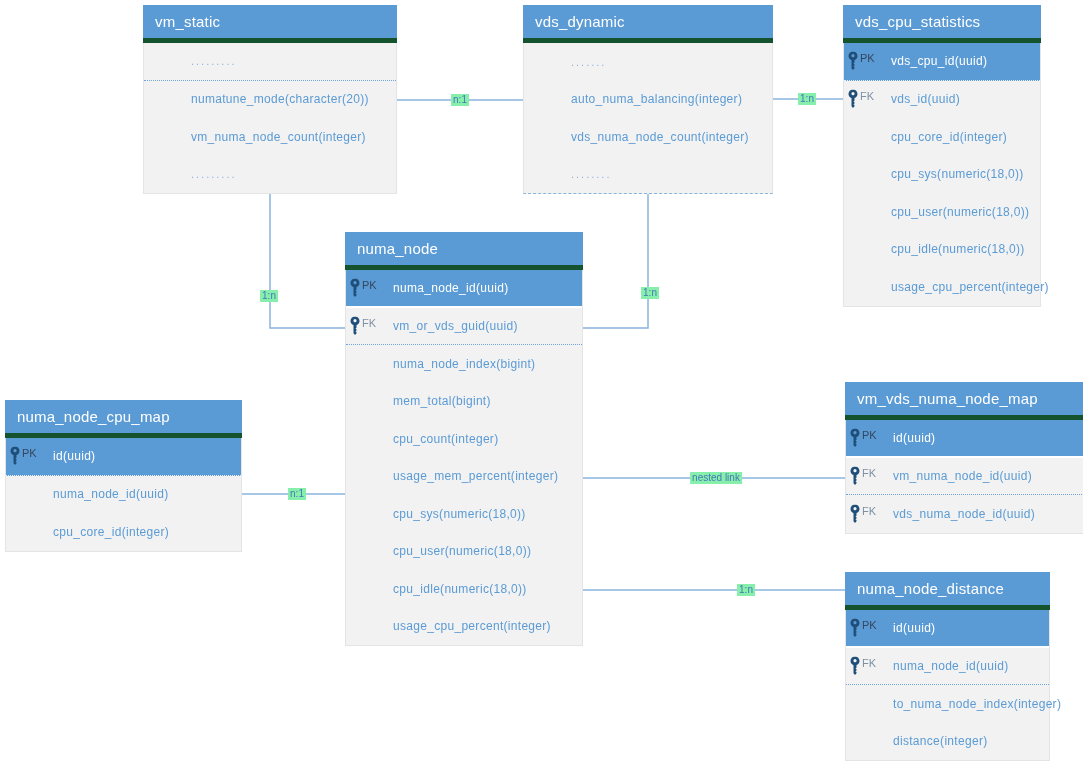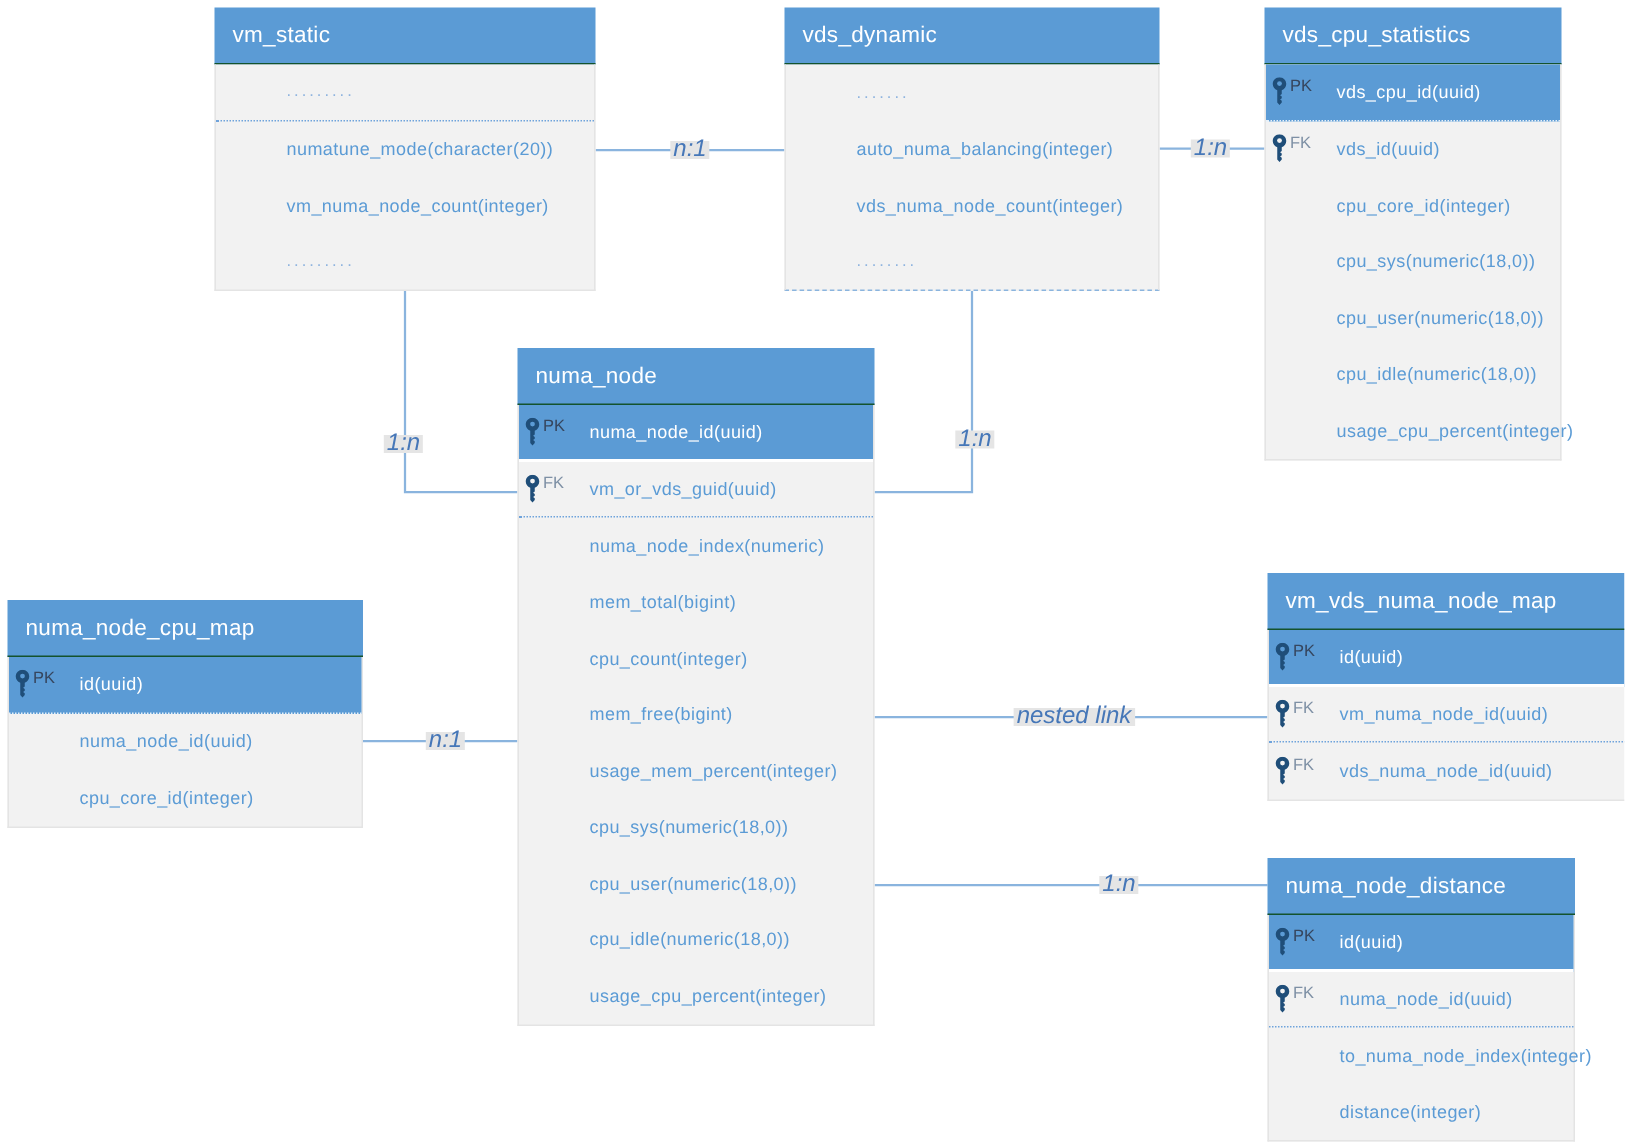--- a/index.html
+++ b/index.html
@@ -1,30 +1,30 @@
 <!DOCTYPE html>
 <html><head>
 <meta charset="utf-8">
 <style>
   html,body{margin:0;padding:0;background:#ffffff;font-family:"Liberation Sans",sans-serif;}
   #canvas{position:relative;width:1083px;height:762px;background:#ffffff;overflow:hidden;}
 
   .connector-layer{position:absolute;left:0;top:0;}
   .conn-label{
     position:absolute;transform:translate(-50%,-50%);
-    background:#e5e5e5;color:#4677b8;font-size:16px;line-height:12px;
-    padding:0 2px;white-space:nowrap;z-index:3;font-style:italic;
+    background:#86efac;color:#4677b8;font-size:10px;line-height:12px;
+    padding:0 2px;white-space:nowrap;z-index:3;
   }
 
   .table{position:absolute;z-index:2;}
   .t-header{
     height:38px;background:#5b9bd5;color:#ffffff;
     display:flex;align-items:center;padding:0 12px;
     font-size:15px;letter-spacing:.2px;box-sizing:border-box;
-    border-bottom:1px solid #14532d;
+    border-bottom:5px solid #14532d;
   }
   .t-body{
     background:#f2f2f2;border:1px solid #e4e4e4;border-top:none;
     box-sizing:border-box;
   }
   .t-body.dashed-bottom{border-bottom:1px dashed #8ab4de;}
   .t-row{
     position:relative;height:37.5px;display:flex;align-items:center;
     box-sizing:border-box;
   }
@@ -168,32 +168,29 @@
           <span class="keycell">
             <svg class="key-icon" width="12" height="19" viewBox="0 0 12 19">
               <path class="key-body" d="M6 0C3.5 0 1.5 2 1.5 4.5c0 1.9 1.2 3.5 3 4.1v8.2L6 18.5l1.5-1.7v-1.2l-1.1-.8 1.1-.8v-1.2l-1.1-.8 1.1-.8V8.6c1.8-.6 3-2.2 3-4.1C10.5 2 8.5 0 6 0z"></path>
               <circle class="key-hole" cx="6" cy="4.2" r="1.6"></circle>
             </svg>
             <span class="keylabel">FK</span>
           </span>
           <span class="field">vm_or_vds_guid(uuid)</span>
         </div>
         <div class="t-row">
-          <span class="field">numa_node_index(numeric)</span>
+          <span class="field">numa_node_index(bigint)</span>
         </div>
         <div class="t-row">
           <span class="field">mem_total(bigint)</span>
         </div>
         <div class="t-row">
           <span class="field">cpu_count(integer)</span>
         </div>
         <div class="t-row">
-          <span class="field">mem_free(bigint)</span>
-        </div>
-        <div class="t-row">
           <span class="field">usage_mem_percent(integer)</span>
         </div>
         <div class="t-row">
           <span class="field">cpu_sys(numeric(18,0))</span>
         </div>
         <div class="t-row">
           <span class="field">cpu_user(numeric(18,0))</span>
         </div>
         <div class="t-row">
           <span class="field">cpu_idle(numeric(18,0))</span>

